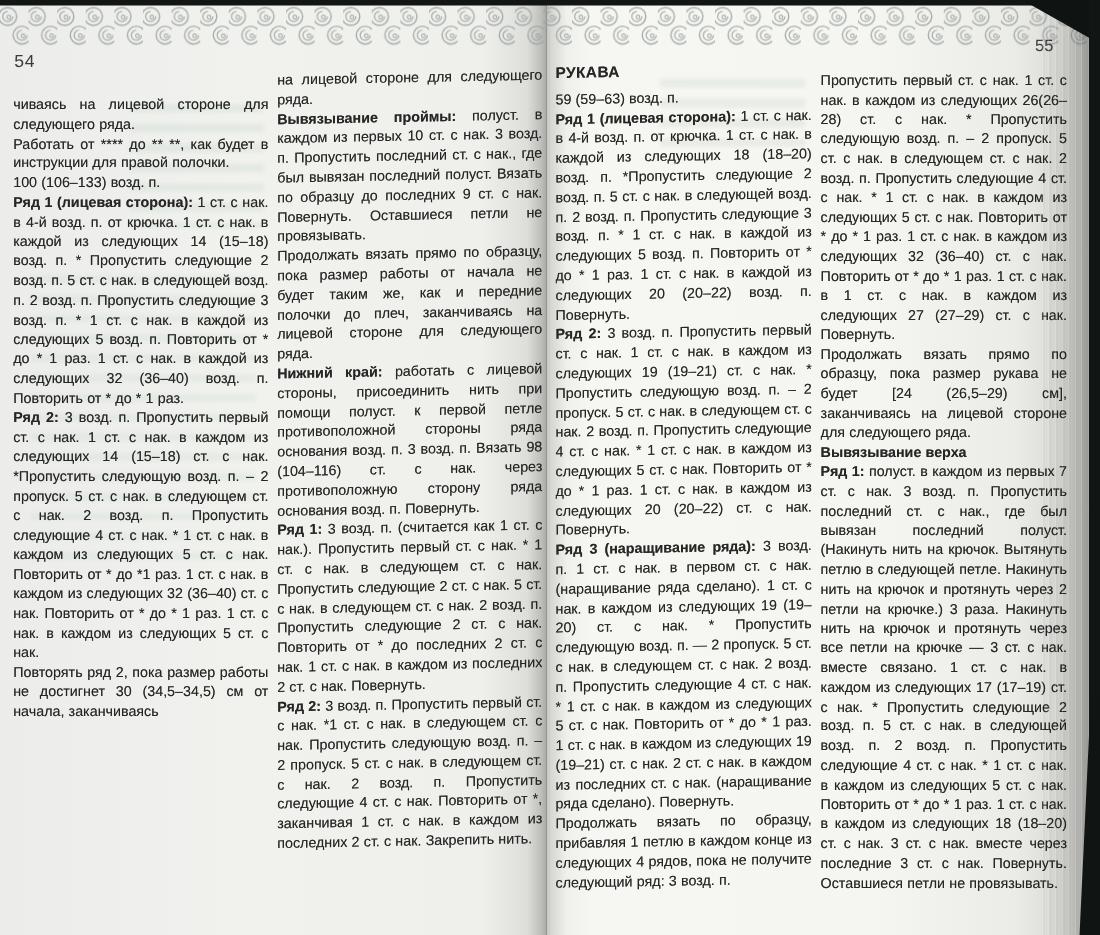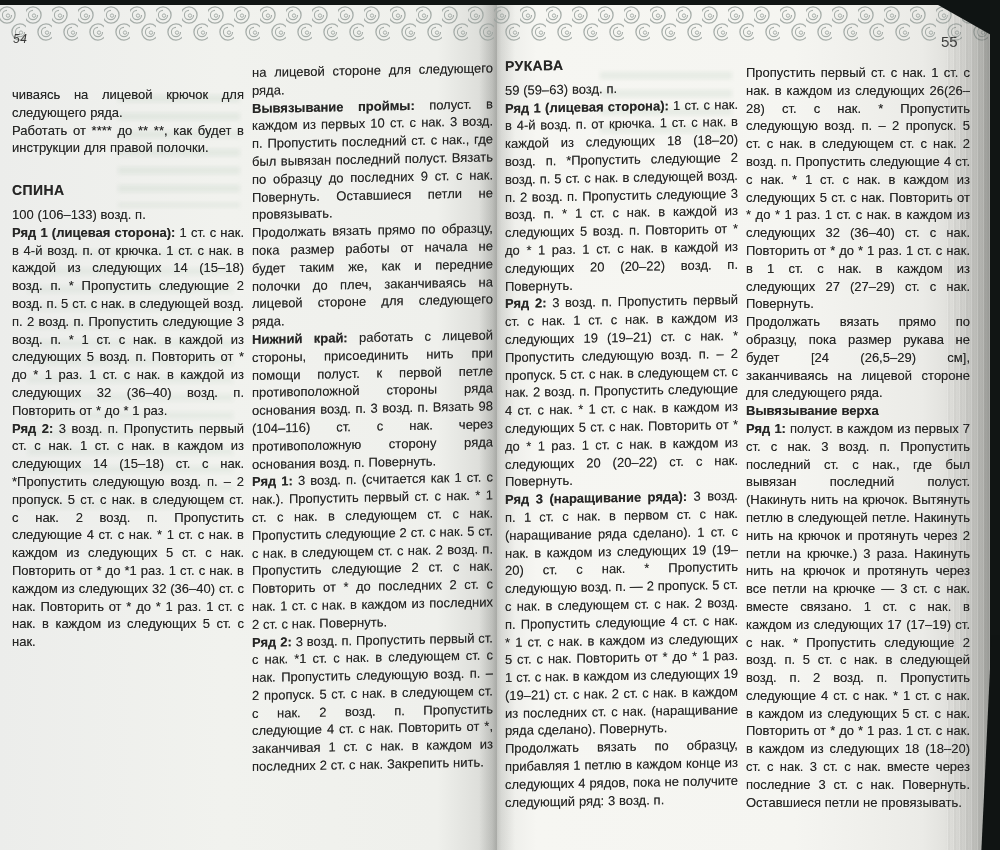--- a/index.html
+++ b/index.html
@@ -17,21 +17,21 @@
   .page-right{
     left:497px;width:495px;
     background:linear-gradient(90deg,#e9eae6 0%,#f6f6f2 8%,#f5f5f1 60%,#ebebe7 86%,#d7d7d3 96%,#c2c3bf 100%);
   }
   .gutter{
     position:absolute;left:479px;top:0;width:36px;height:850px;z-index:1;pointer-events:none;
     background:linear-gradient(90deg,rgba(40,42,38,0) 0%,rgba(40,42,38,.20) 48%,rgba(40,42,38,.10) 62%,rgba(40,42,38,0) 100%);
   }
   .ornament{position:absolute;left:0;top:4px;width:992px;height:40px;z-index:2;opacity:.85;}
   .pn{position:absolute;z-index:3;color:#3b3b3a;}
-  .pn-left{left:13px;top:32px;font-size:12px;letter-spacing:.5px;font-style:italic;}
+  .pn-left{left:13px;top:48px;font-size:16px;letter-spacing:.5px;}
   .pn-right{left:941px;top:33px;font-size:15px;}
   .col{
     position:absolute;z-index:3;color:#262625;
     font-size:13px;line-height:17.8px;text-align:justify;
     hyphens:auto;-webkit-hyphens:auto;word-spacing:.2px;
     text-shadow:0 0 .4px rgba(20,20,20,.5);
   }
   .col p{margin:0;}
   .col .lead{font-weight:bold;}
   .col .section-heading{font-weight:bold;font-size:14px;letter-spacing:.4px;margin:25px 0 6px;text-align:left;}
@@ -82,26 +82,26 @@
   </svg>
 
   <div class="ghost ghost1" data-interactable="false"></div>
   <div class="ghost ghost2" data-interactable="false"></div>
   <div class="ghost ghost3" data-interactable="false"></div>
 
   <div class="pn pn-left" data-interactable="false">54</div>
   <div class="pn pn-right" data-interactable="false">55</div>
 
   <div class="col col1" data-interactable="false">
-      <p data-interactable="false">чиваясь на лицевой крючок для следующего ряда.</p>
+      <p data-interactable="false">чиваясь на лицевой стороне для следующего ряда.</p>
       <p data-interactable="false">Работать от **** до ** **, как будет в инструкции для правой полочки.</p>
-      <div class="section-heading" data-interactable="false">СПИНА</div>
       <p data-interactable="false">100 (106–133) возд. п.</p>
       <p data-interactable="false"><span class="lead" data-interactable="false">Ряд 1 (лицевая сторона): </span>1 ст. с нак. в 4-й возд. п. от крючка. 1 ст. с нак. в каждой из следующих 14 (15–18) возд. п. * Пропустить следующие 2 возд. п. 5 ст. с нак. в следующей возд. п. 2 возд. п. Пропустить следующие 3 возд. п. * 1 ст. с нак. в каждой из следующих 5 возд. п. Повторить от * до * 1 раз. 1 ст. с нак. в каждой из следующих 32 (36–40) возд. п. Повторить от * до * 1 раз.</p>
       <p data-interactable="false"><span class="lead" data-interactable="false">Ряд 2: </span>3 возд. п. Пропустить первый ст. с нак. 1 ст. с нак. в каждом из следующих 14 (15–18) ст. с нак. *Пропустить следующую возд. п. – 2 пропуск. 5 ст. с нак. в следующем ст. с нак. 2 возд. п. Пропустить следующие 4 ст. с нак. * 1 ст. с нак. в каждом из следующих 5 ст. с нак. Повторить от * до *1 раз. 1 ст. с нак. в каждом из следующих 32 (36–40) ст. с нак. Повторить от * до * 1 раз. 1 ст. с нак. в каждом из следующих 5 ст. с нак.</p>
+      <p data-interactable="false">Повторять ряд 2, пока размер работы не достигнет 30 (34,5–34,5) см от начала, заканчиваясь</p>
     </div>
   <div class="col col2" data-interactable="false">
       <p data-interactable="false">на лицевой стороне для следующего ряда.</p>
       <p data-interactable="false"><span class="lead" data-interactable="false">Вывязывание проймы: </span>полуст. в каждом из первых 10 ст. с нак. 3 возд. п. Пропустить последний ст. с нак., где был вывязан последний полуст. Вязать по образцу до последних 9 ст. с нак. Повернуть. Оставшиеся петли не провязывать.</p>
       <p data-interactable="false">Продолжать вязать прямо по образцу, пока размер работы от начала не будет таким же, как и передние полочки до плеч, заканчиваясь на лицевой стороне для следующего ряда.</p>
       <p data-interactable="false"><span class="lead" data-interactable="false">Нижний край: </span>работать с лицевой стороны, присоединить нить при помощи полуст. к первой петле противоположной стороны ряда основания возд. п. 3 возд. п. Вязать 98 (104–116) ст. с нак. через противоположную сторону ряда основания возд. п. Повернуть.</p>
       <p data-interactable="false"><span class="lead" data-interactable="false">Ряд 1: </span>3 возд. п. (считается как 1 ст. с нак.). Пропустить первый ст. с нак. * 1 ст. с нак. в следующем ст. с нак. Пропустить следующие 2 ст. с нак. 5 ст. с нак. в следующем ст. с нак. 2 возд. п. Пропустить следующие 2 ст. с нак. Повторить от * до последних 2 ст. с нак. 1 ст. с нак. в каждом из последних 2 ст. с нак. Повернуть.</p>
       <p data-interactable="false"><span class="lead" data-interactable="false">Ряд 2: </span>3 возд. п. Пропустить первый ст. с нак. *1 ст. с нак. в следующем ст. с нак. Пропустить следующую возд. п. – 2 пропуск. 5 ст. с нак. в следующем ст. с нак. 2 возд. п. Пропустить следующие 4 ст. с нак. Повторить от *, заканчивая 1 ст. с нак. в каждом из последних 2 ст. с нак. Закрепить нить.</p>
     </div>
   <div class="col col3" data-interactable="false">

